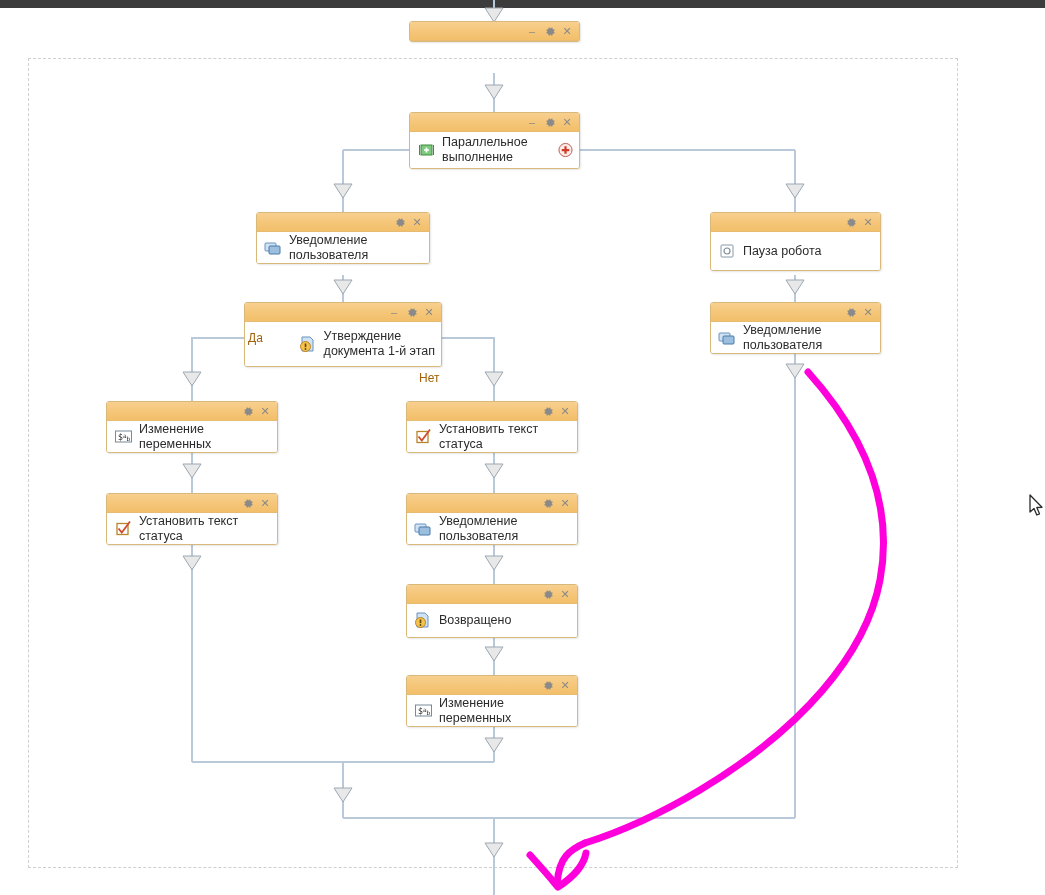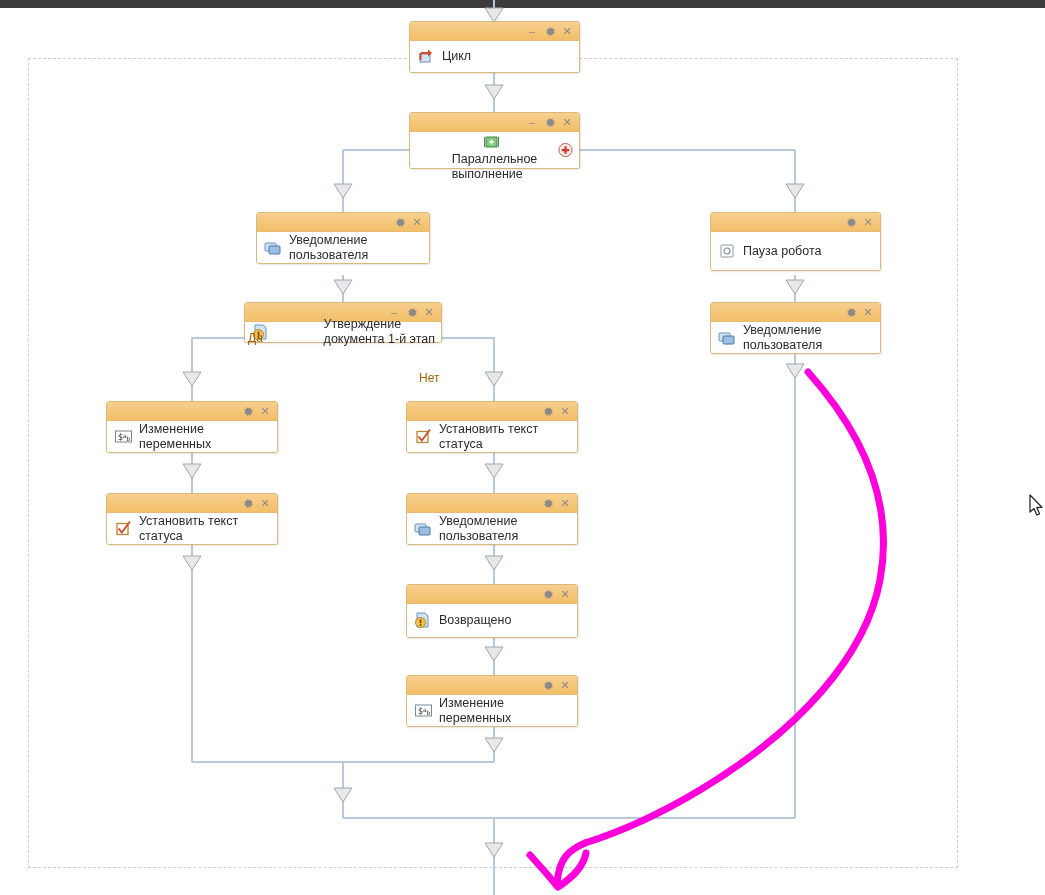--- a/index.html
+++ b/index.html
@@ -68,30 +68,30 @@
   .node .label {
     font-size: 12.5px; color: #2b2b2b; line-height: 15px;
     white-space: pre-line;
   }
 
   
   .n-loop       { left: 409px; top: 21px;  width: 171px; }
   .n-loop .body { height: 31px; }
 
   .n-par        { left: 409px; top: 112px; width: 171px; }
-  .n-par .body  { height: 36px; flex-direction: column; }
+  .n-par .body  { height: 36px; }
 
   .n-notif1     { left: 256px; top: 212px; width: 174px; }
   .n-notif1 .body { height: 31px; }
 
   .n-pause      { left: 710px; top: 212px; width: 171px; }
   .n-pause .body{ height: 38px; text-align: right; }
 
   .n-approve    { left: 244px; top: 302px; width: 198px; }
-  .n-approve .body { height: 20px; justify-content: space-between; }
+  .n-approve .body { height: 44px; justify-content: flex-end; }
 
   .n-notif2     { left: 710px; top: 302px; width: 171px; }
   .n-notif2 .body { height: 31px; }
 
   .n-var1       { left: 106px; top: 401px; width: 172px; }
   .n-var1 .body { height: 31px; }
 
   .n-stat1      { left: 406px; top: 401px; width: 172px; }
   .n-stat1 .body{ height: 31px; }
 
@@ -200,31 +200,20 @@
     <div class="hdr">
       <span class="ctl min">–</span>
       <span class="ctl gear">
         <svg width="11" height="11" viewBox="0 0 16 16">
             <path fill="#8a8a8a" d="M8 5.2A2.8 2.8 0 1 0 8 10.8 2.8 2.8 0 0 0 8 5.2zm0 4.3a1.5 1.5 0 1 1 0-3 1.5 1.5 0 0 1 0 3z"></path>
             <path fill="#8a8a8a" d="M14 9.2l-1.2-.3a4.9 4.9 0 0 0 0-1.8L14 6.8l-.6-1.9-1.2.3a4.9 4.9 0 0 0-1.3-1.3l.3-1.2L9.3 2l-.3 1.2a4.9 4.9 0 0 0-1.8 0L6.8 2 4.9 2.7l.3 1.2a4.9 4.9 0 0 0-1.3 1.3L2.7 4.9 2 6.8l1.2.3a4.9 4.9 0 0 0 0 1.8L2 9.2l.7 1.9 1.2-.3a4.9 4.9 0 0 0 1.3 1.3L4.9 13.3l1.9.7.3-1.2a4.9 4.9 0 0 0 1.8 0l.3 1.2 1.9-.7-.3-1.2a4.9 4.9 0 0 0 1.3-1.3l1.2.3z"></path>
           </svg>
       </span>
       <span class="ctl close">✕</span>
     </div>
-    <div class="body">
-      <span class="ico">
-        <svg width="18" height="17" viewBox="0 0 18 17">
-          <rect x="3" y="6" width="10" height="8" fill="#cfe3f5" stroke="#6a93bd" stroke-width="1"></rect>
-          <path d="M4 5 L12 5" stroke="#d24b2a" stroke-width="2" fill="none"></path>
-          <path d="M3.5 5 L3.5 12" stroke="#d24b2a" stroke-width="2" fill="none"></path>
-          <path d="M11 1.5 L15 5 L11 8.5 Z" fill="#d24b2a"></path>
-        </svg>
-      </span>
-      <span class="label">Цикл</span>
-    </div>
   </div>
 
   <div class="node n-par">
     <div class="hdr">
       <span class="ctl min">–</span>
       <span class="ctl gear">
         <svg width="11" height="11" viewBox="0 0 16 16">
             <path fill="#8a8a8a" d="M8 5.2A2.8 2.8 0 1 0 8 10.8 2.8 2.8 0 0 0 8 5.2zm0 4.3a1.5 1.5 0 1 1 0-3 1.5 1.5 0 0 1 0 3z"></path>
             <path fill="#8a8a8a" d="M14 9.2l-1.2-.3a4.9 4.9 0 0 0 0-1.8L14 6.8l-.6-1.9-1.2.3a4.9 4.9 0 0 0-1.3-1.3l.3-1.2L9.3 2l-.3 1.2a4.9 4.9 0 0 0-1.8 0L6.8 2 4.9 2.7l.3 1.2a4.9 4.9 0 0 0-1.3 1.3L2.7 4.9 2 6.8l1.2.3a4.9 4.9 0 0 0 0 1.8L2 9.2l.7 1.9 1.2-.3a4.9 4.9 0 0 0 1.3 1.3L4.9 13.3l1.9.7.3-1.2a4.9 4.9 0 0 0 1.8 0l.3 1.2 1.9-.7-.3-1.2a4.9 4.9 0 0 0 1.3-1.3l1.2.3z"></path>
           </svg>

